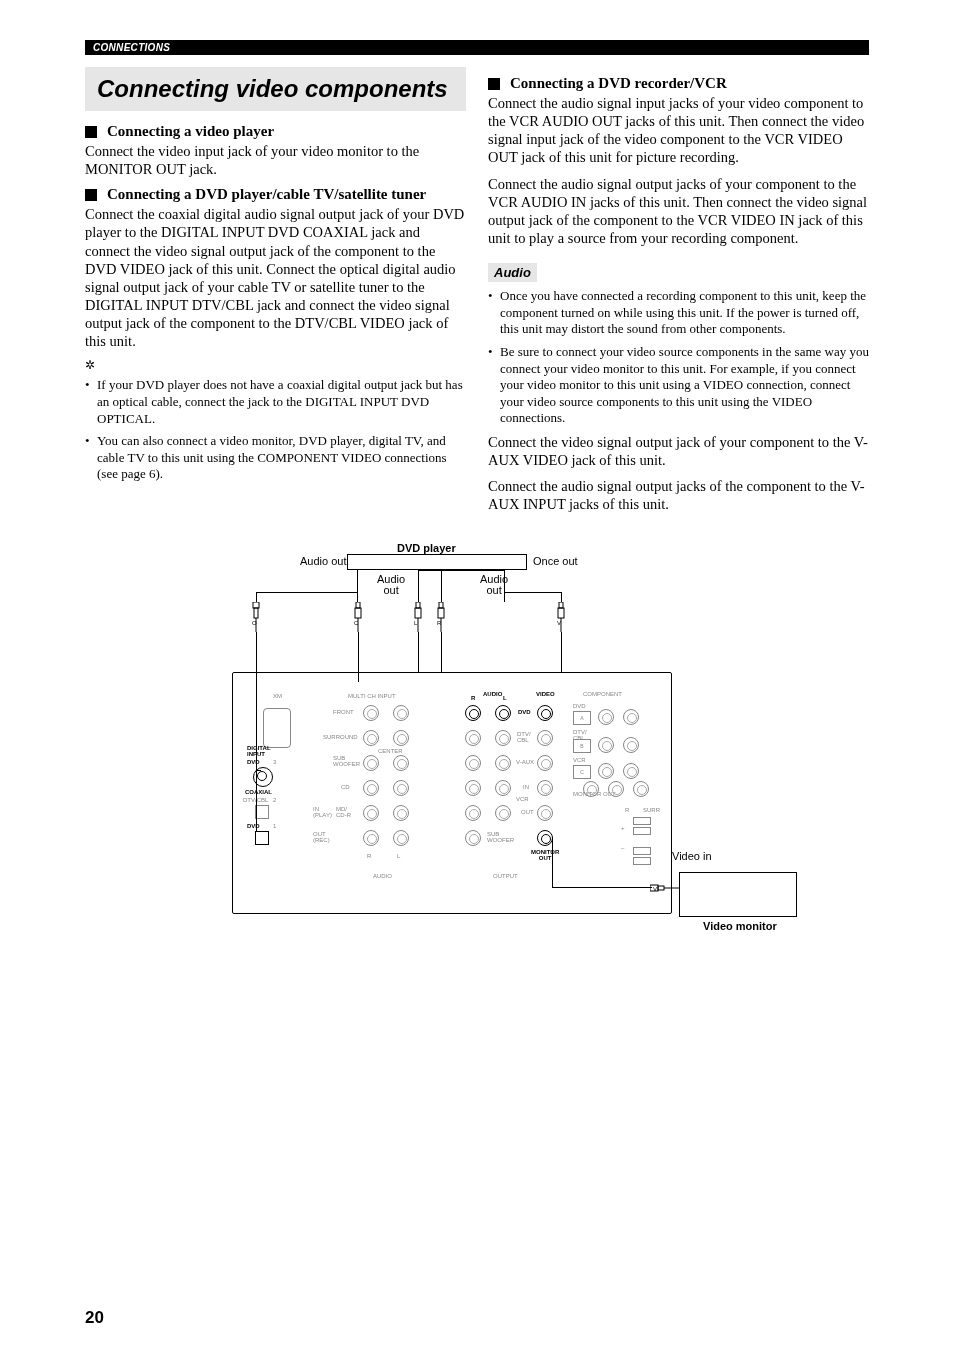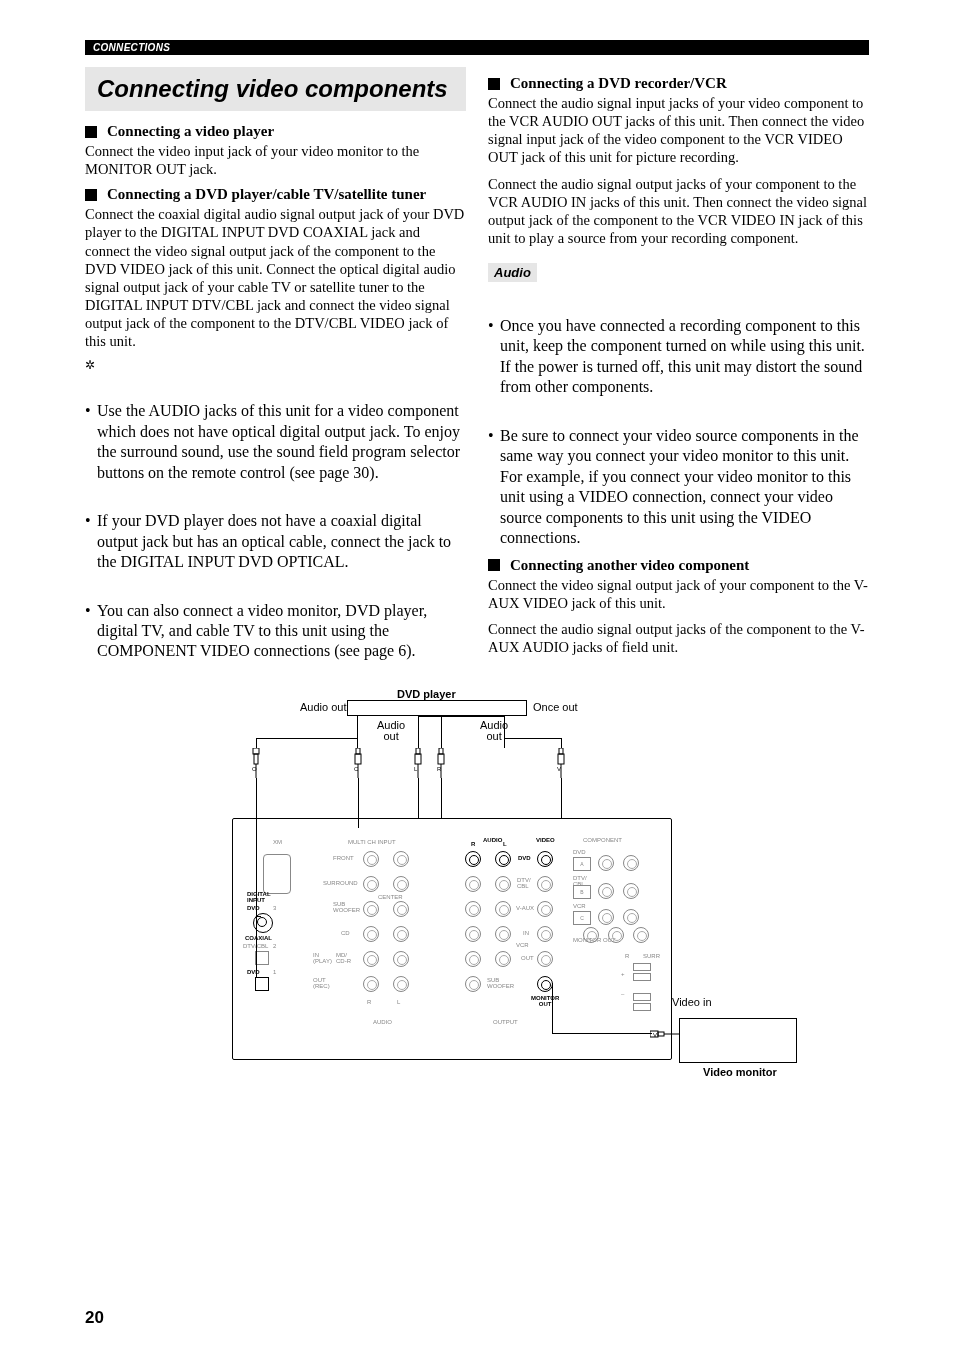--- a/index.html
+++ b/index.html
@@ -8,21 +8,21 @@
     .columns { display: flex; gap: 22px; }
     .col { flex: 1; }
     .main-title-wrap { background: #e6e6e6; padding: 8px 12px; margin-bottom: 12px; }
     .main-title { font-family: Arial, Helvetica, sans-serif; font-size: 24px; font-weight: bold; font-style: italic; }
     .sub-title { font-family: Liberation Serif, serif; font-size: 15px; font-weight: bold; margin: 8px 0 2px 0; display: flex; align-items: center; gap: 10px; }
     .sub-title .sq { width: 12px; height: 12px; background: #000; display: inline-block; flex-shrink: 0; }
     .sub-title-text { flex: 1; }
     .body-text { font-size: 14.5px; line-height: 1.25; margin-bottom: 8px; }
     .notes-label { background: #e6e6e6; font-family: Arial, Helvetica, sans-serif; font-size: 13px; font-weight: bold; font-style: italic; padding: 2px 6px; display: inline-block; margin: 8px 0 6px 0; }
     .bullet-list { list-style: none; padding: 0; }
-    .bullet-list li { font-size: 16px; line-height: 1.28; margin-bottom: 6px; padding-left: 12px; position: relative; margin-top: 28px; }
+    .bullet-list li { font-size: 13px; line-height: 1.28; margin-bottom: 6px; padding-left: 12px; position: relative; }
     .bullet-list li::before { content: "•"; position: absolute; left: 0; top: 0; }
     .tip-icon { font-size: 12px; margin: 4px 0 4px 0; }
 
     
     .diagram-area { display: flex; justify-content: center; margin-top: 20px; }
     .diagram { position: relative; width: 640px; height: 410px; font-family: Arial, Helvetica, sans-serif; }
     .dvd-title { position: absolute; left: 240px; top: 0; font-size: 11px; font-weight: bold; }
     .dvd-box { position: absolute; left: 190px; top: 12px; width: 180px; height: 16px; border: 1px solid #000; }
     .audio-out-left { position: absolute; left: 143px; top: 13px; font-size: 11px; }
     .video-out-right { position: absolute; left: 376px; top: 13px; font-size: 11px; }
@@ -66,46 +66,41 @@
     <div class="body-text">Connect the video input jack of your video monitor to the MONITOR OUT jack.</div>
 
     <div class="sub-title">
       <span class="sq"></span>
       <span class="sub-title-text">Connecting a DVD player/cable TV/satellite tuner</span>
     </div>
     <div class="body-text">Connect the coaxial digital audio signal output jack of your DVD player to the DIGITAL INPUT DVD COAXIAL jack and connect the video signal output jack of the component to the DVD VIDEO jack of this unit. Connect the optical digital audio signal output jack of your cable TV or satellite tuner to the DIGITAL INPUT DTV/CBL jack and connect the video signal output jack of the component to the DTV/CBL VIDEO jack of this unit.</div>
 
     <div class="tip-icon">✲</div>
     <ul class="bullet-list">
-      <li>Use the AUDIO jacks of this unit for a video component which does not have optical digital output jack. To enjoy the surround sound, use the sound field program selector buttons on the remote control (see page 30).</li>
       <li>If your DVD player does not have a coaxial digital output jack but has an optical cable, connect the jack to the DIGITAL INPUT DVD OPTICAL.</li>
       <li>You can also connect a video monitor, DVD player, digital TV, and cable TV to this unit using the COMPONENT VIDEO connections (see page 6).</li>
     </ul>
   </div>
 
   <div class="col">
     <div class="sub-title">
       <span class="sq"></span>
       <span class="sub-title-text">Connecting a DVD recorder/VCR</span>
     </div>
     <div class="body-text">Connect the audio signal input jacks of your video component to the VCR AUDIO OUT jacks of this unit. Then connect the video signal input jack of the video component to the VCR VIDEO OUT jack of this unit for picture recording.</div>
     <div class="body-text">Connect the audio signal output jacks of your component to the VCR AUDIO IN jacks of this unit. Then connect the video signal output jack of the component to the VCR VIDEO IN jack of this unit to play a source from your recording component.</div>
 
     <div class="notes-label">Audio</div>
     <ul class="bullet-list">
       <li>Once you have connected a recording component to this unit, keep the component turned on while using this unit. If the power is turned off, this unit may distort the sound from other components.</li>
       <li>Be sure to connect your video source components in the same way you connect your video monitor to this unit. For example, if you connect your video monitor to this unit using a VIDEO connection, connect your video source components to this unit using the VIDEO connections.</li>
     </ul>
 
-    <div class="sub-title">
-      <span class="sq"></span>
-      <span class="sub-title-text">Connecting another video component</span>
-    </div>
     <div class="body-text">Connect the video signal output jack of your component to the V-AUX VIDEO jack of this unit.</div>
-    <div class="body-text">Connect the audio signal output jacks of the component to the V-AUX AUDIO jacks of field unit.</div>
+    <div class="body-text">Connect the audio signal output jacks of the component to the V-AUX INPUT jacks of this unit.</div>
   </div>
 </div>
 
 <div class="diagram-area">
   <div class="diagram">
     <div class="dvd-title">DVD player</div>
     <div class="dvd-box"></div>
     <div class="audio-out-left">Audio out</div>
     <div class="video-out-right">Once out</div>
     <div class="audio-out-1" style="white-space:pre-line">Audio

